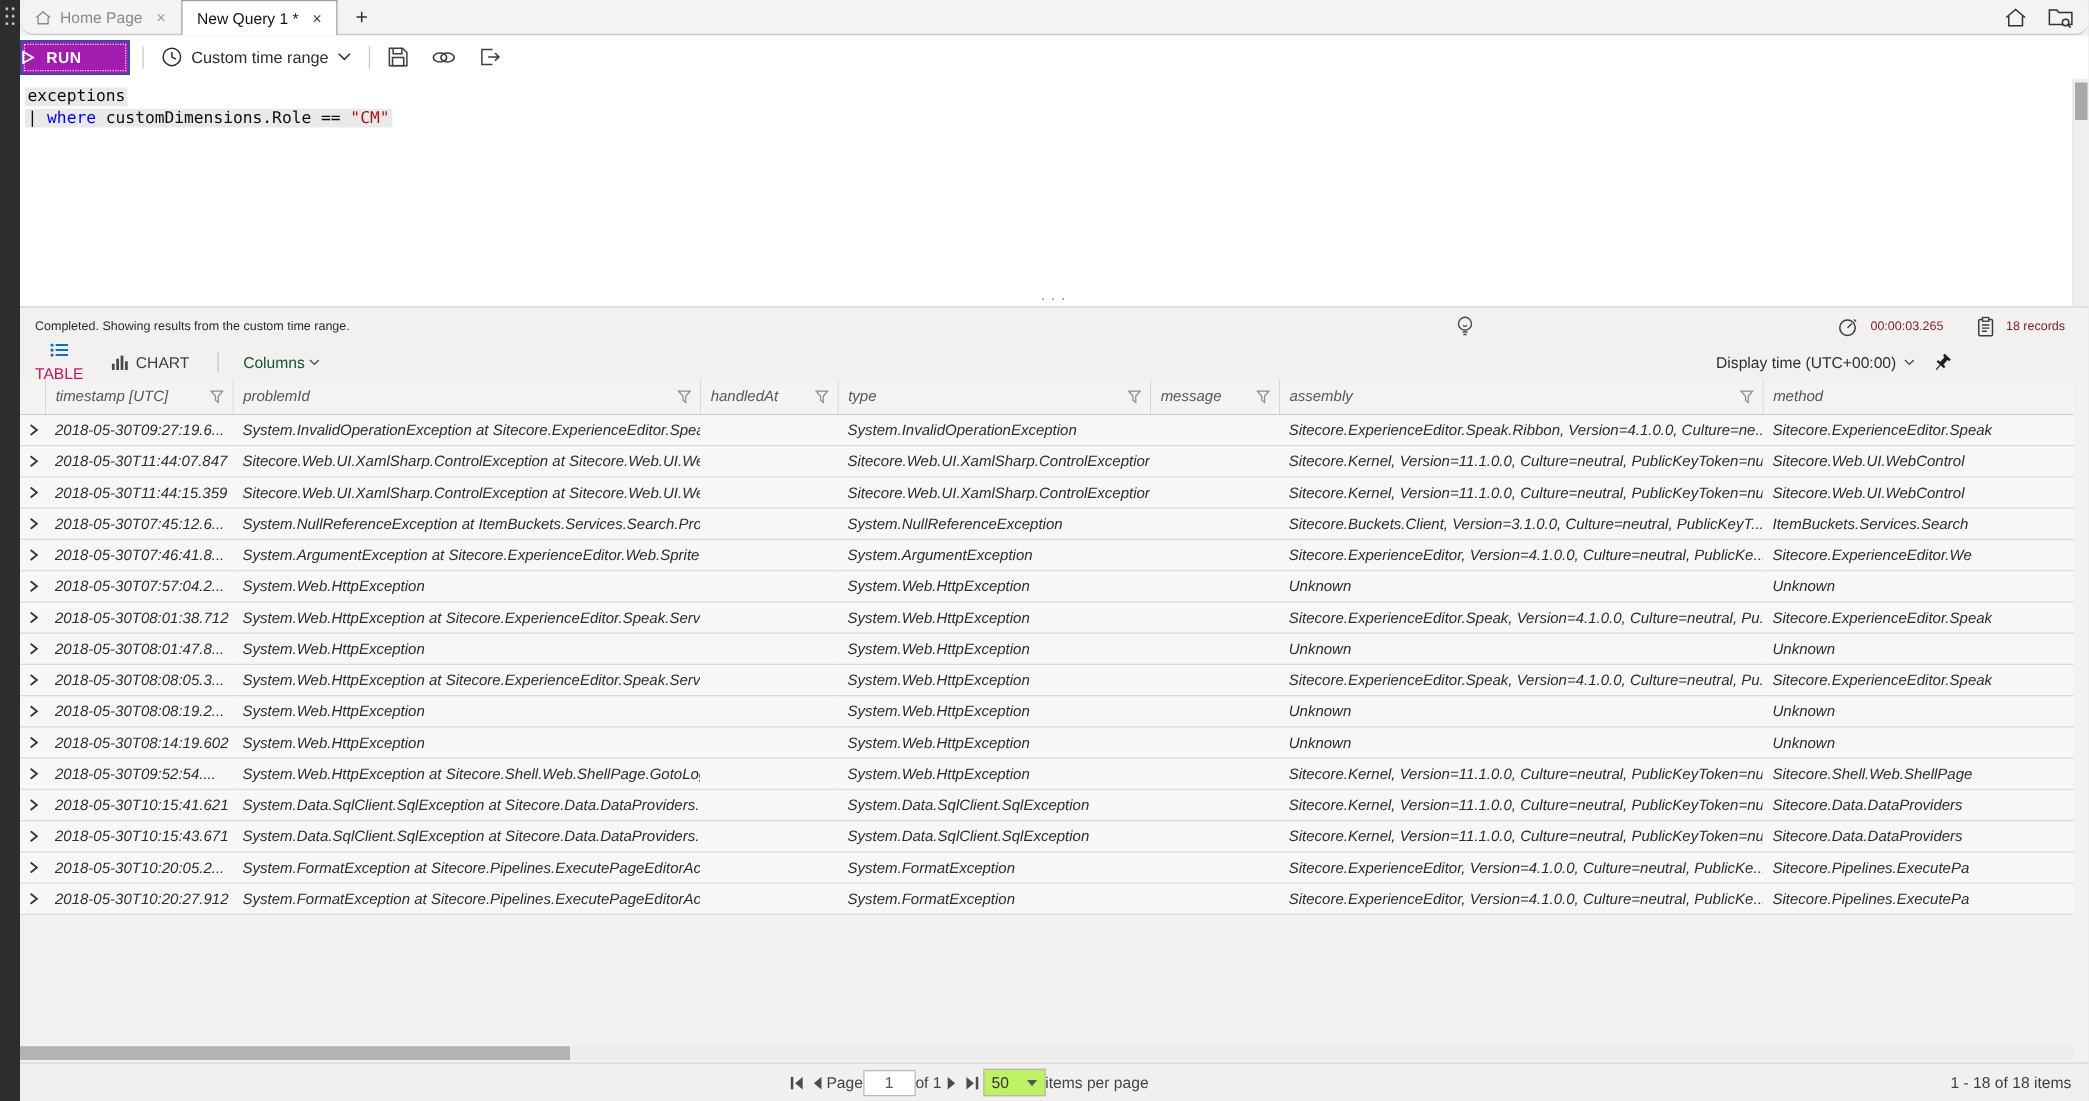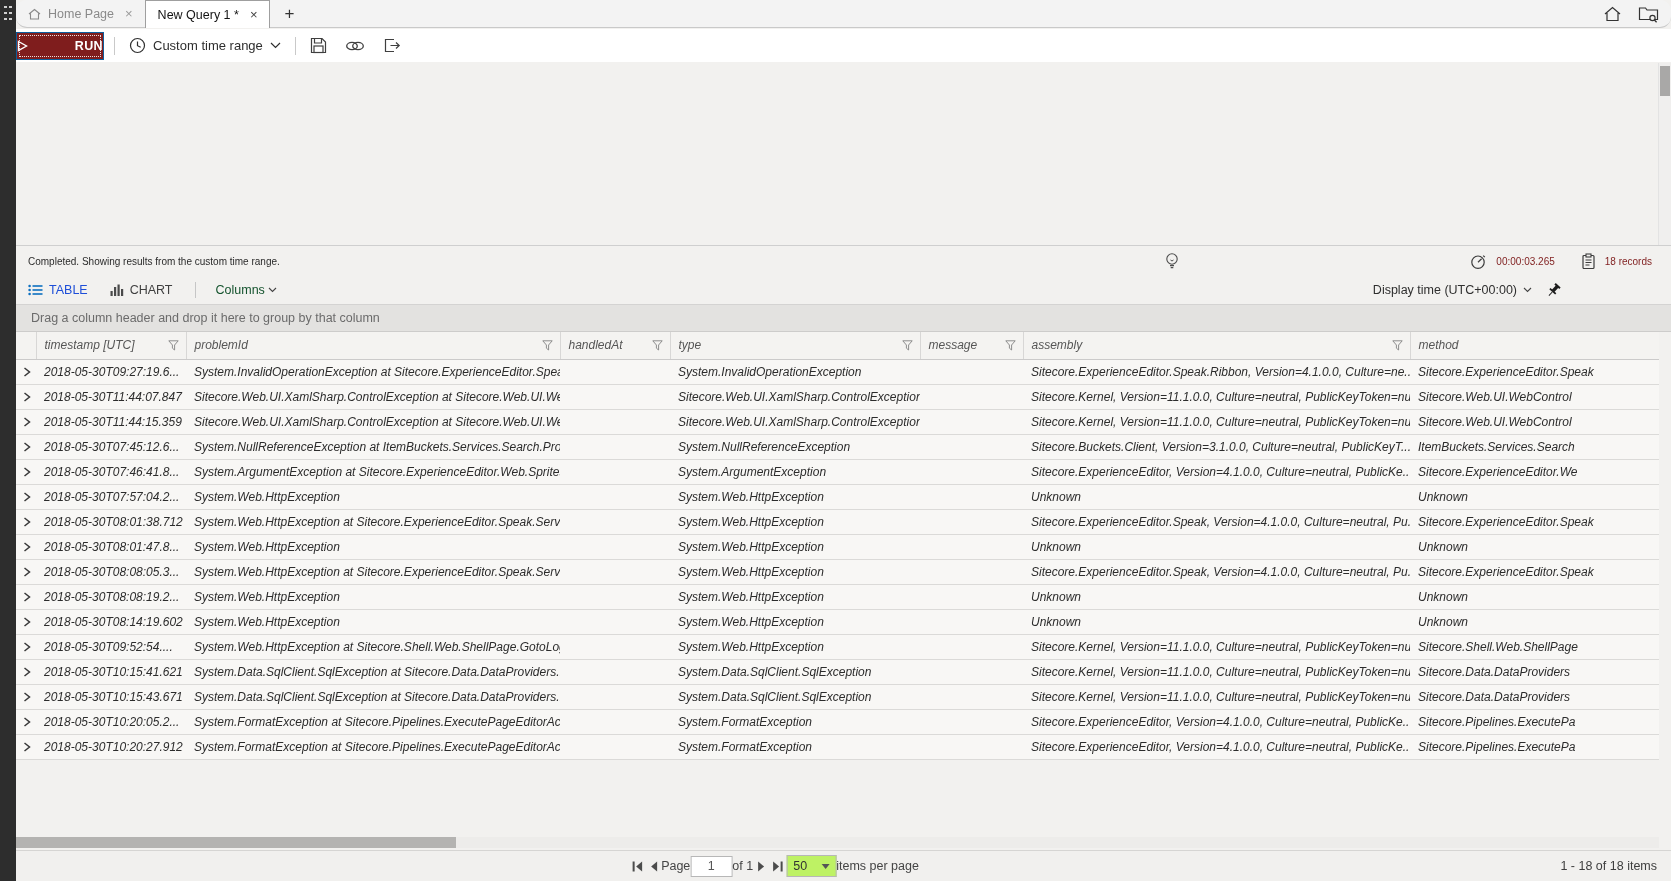--- a/index.html
+++ b/index.html
@@ -18,22 +18,22 @@
     border-bottom:1px solid #c9c9c9; display:flex; align-items:stretch; z-index:10;border-radius:11px; }
   .tab { display:flex; align-items:center; gap:7px; padding:0 12px; font-size:12.5px; color:#8a8a8a; cursor:default; }
   .tab .tclose { font-size:13px; color:#9a9a9a; margin-left:4px; }
   .tab.active { background:#fff; border:1px solid #9f9f9f; border-bottom:none; color:#141414; margin-bottom:-1px; }
   .tab.active .tclose { color:#444; }
   .newtab { display:flex; align-items:center; padding:0 14px; font-size:17px; color:#333; }
   .tabbar-right { margin-left:auto; display:flex; align-items:center; gap:16px; padding-right:12px; color:#333; }
   
   .toolbar { position:absolute; left:16px; right:0; top:29px; height:33px; background:#fff;
     display:flex; align-items:center; gap:10px; z-index:9; }
-  .run-btn { width:88px; height:28px; background:#7f1d1d; border:1px solid #0d5e9c; color:#fff;
-    display:flex; align-items:center; justify-content:space-between; gap:9px; font-size:12.5px; font-weight:700;
+  .run-btn { width:88px; height:28px; background:#a21caf; border:1px solid #0d5e9c; color:#fff;
+    display:flex; align-items:center; justify-content:flex-start; gap:9px; font-size:12.5px; font-weight:700;
     letter-spacing:.4px; outline:1px dotted rgba(255,255,255,.85); outline-offset:-4px; cursor:pointer;
     font-family:"Liberation Sans",sans-serif; }
   .tsep { width:1px; height:18px; background:#c9c9c9; }
   .time-range { display:flex; align-items:center; gap:7px; font-size:13px; color:#2e2e2e; padding:0 4px; }
   .icon-btn { background:none; border:none; padding:2px 4px; color:#3f3f3f; display:flex; align-items:center; cursor:pointer; }
   
   .editor { position:absolute; left:16px; right:0; top:62px; height:183px; background:#fff;
     font-family:"DejaVu Sans Mono", monospace; font-size:13px; color:#0c0c0c; }
   .code { padding:7px 0 0 4px; line-height:17px; white-space:pre; }
   .hl { background:#e9e9e9; padding:0 2px; }
@@ -47,21 +47,21 @@
   
   .results { position:absolute; left:16px; right:0; top:245px; bottom:0; background:#f2f1ef;
     border-top:1px solid #cfcfcf; }
   .status-row { position:relative; height:30px; display:flex; align-items:center; padding:0 10px 0 12px;
     font-size:10px; color:#2b2b2b; }
   .bulb { position:absolute; left:1148px; top:6px; color:#4c4c4c; }
   .status-right { margin-left:auto; display:flex; align-items:center; gap:9px; color:#7f1d1d; padding-right:9px; }
   .status-right .gap { width:8px; }
   .viewtabs { height:28px; display:flex; align-items:center; padding:0 12px; font-size:12.5px; color:#3f3f3f; }
   .vtab { display:flex; align-items:center; gap:6px; margin-right:22px; cursor:pointer; }
-  .vtab.active { color:#1d4ed8; }
+  .vtab.active { color:#be185d;flex-direction:column; }
   .vsep { width:1px; height:16px; background:#c6c6c6; margin-right:20px; }
   .columns-btn { display:flex; align-items:center; gap:3px; color:#14532d; }
   .viewtabs-right { margin-left:auto; display:flex; align-items:center; gap:14px; padding-right:98px; color:#2f2f2f; }
   .disp-time { display:flex; align-items:center; gap:6px; }
   .groupby { height:28px; background:#e3e2e0; border-top:1px solid #d4d3d2; border-bottom:1px solid #cdcccb;
     display:flex; align-items:center; padding:0 15px; color:#6b6b6b; font-size:12.5px; }
   
   .grid-wrap { overflow:hidden; margin-right:12px;font-style:italic; }
   table.grid { border-collapse:collapse; table-layout:fixed; width:1794px; font-size:12px; color:#2c2c2c; background:#f8f7f5; }
   table.grid thead th { height:27px; font-weight:400; color:#565656; text-align:left; padding:0 22px 0 8px;
@@ -156,20 +156,25 @@
       </svg>
     </button>
     <button class="icon-btn">
       <svg width="18" height="17" viewBox="0 0 18 17">
         <path d="M11 2.5 H2.5 V14.5 H11" fill="none" stroke="#3f3f3f" stroke-width="1.2"></path>
         <path d="M7.5 8.5 H16 M13 5.5 L16.2 8.5 L13 11.5" fill="none" stroke="#3f3f3f" stroke-width="1.2"></path>
       </svg>
     </button>
   </div>
 
+  <div class="editor">
+    <div class="code"><span class="hl"><span>exceptions</span></span>
+<span class="hl"><span>| </span><span class="kw">where</span><span> customDimensions.Role == </span><span class="str">"CM"</span></span></div>
+    <div class="splitter">...</div>
+  </div>
   <div class="vscroll">
     <div class="vthumb"></div>
   </div>
 
   <div class="results">
 
     <div class="status-row">
       <span>Completed. Showing results from the custom time range.</span>
       <span class="bulb">
         <svg width="16" height="18" viewBox="0 0 16 18">
@@ -238,23 +243,20 @@
           <g transform="rotate(42 7.5 7.5)" fill="#1d1d1d">
             <rect x="4.2" y="0.5" width="6.6" height="2"></rect>
             <rect x="5.8" y="1.5" width="3.4" height="6.5"></rect>
             <rect x="3.6" y="7.6" width="7.8" height="1.8"></rect>
             <rect x="7.1" y="9.4" width="0.9" height="5"></rect>
           </g>
         </svg>
       </div>
     </div>
 
-    <div class="groupby">
-      <span>Drag a column header and drop it here to group by that column</span>
-    </div>
 
     <div class="grid-wrap">
       <table class="grid">
         <colgroup>
           <col style="width:20px">
             <col style="width:150px">
             <col style="width:374px">
             <col style="width:110px">
           <col style="width:250px">
             <col style="width:103px">

